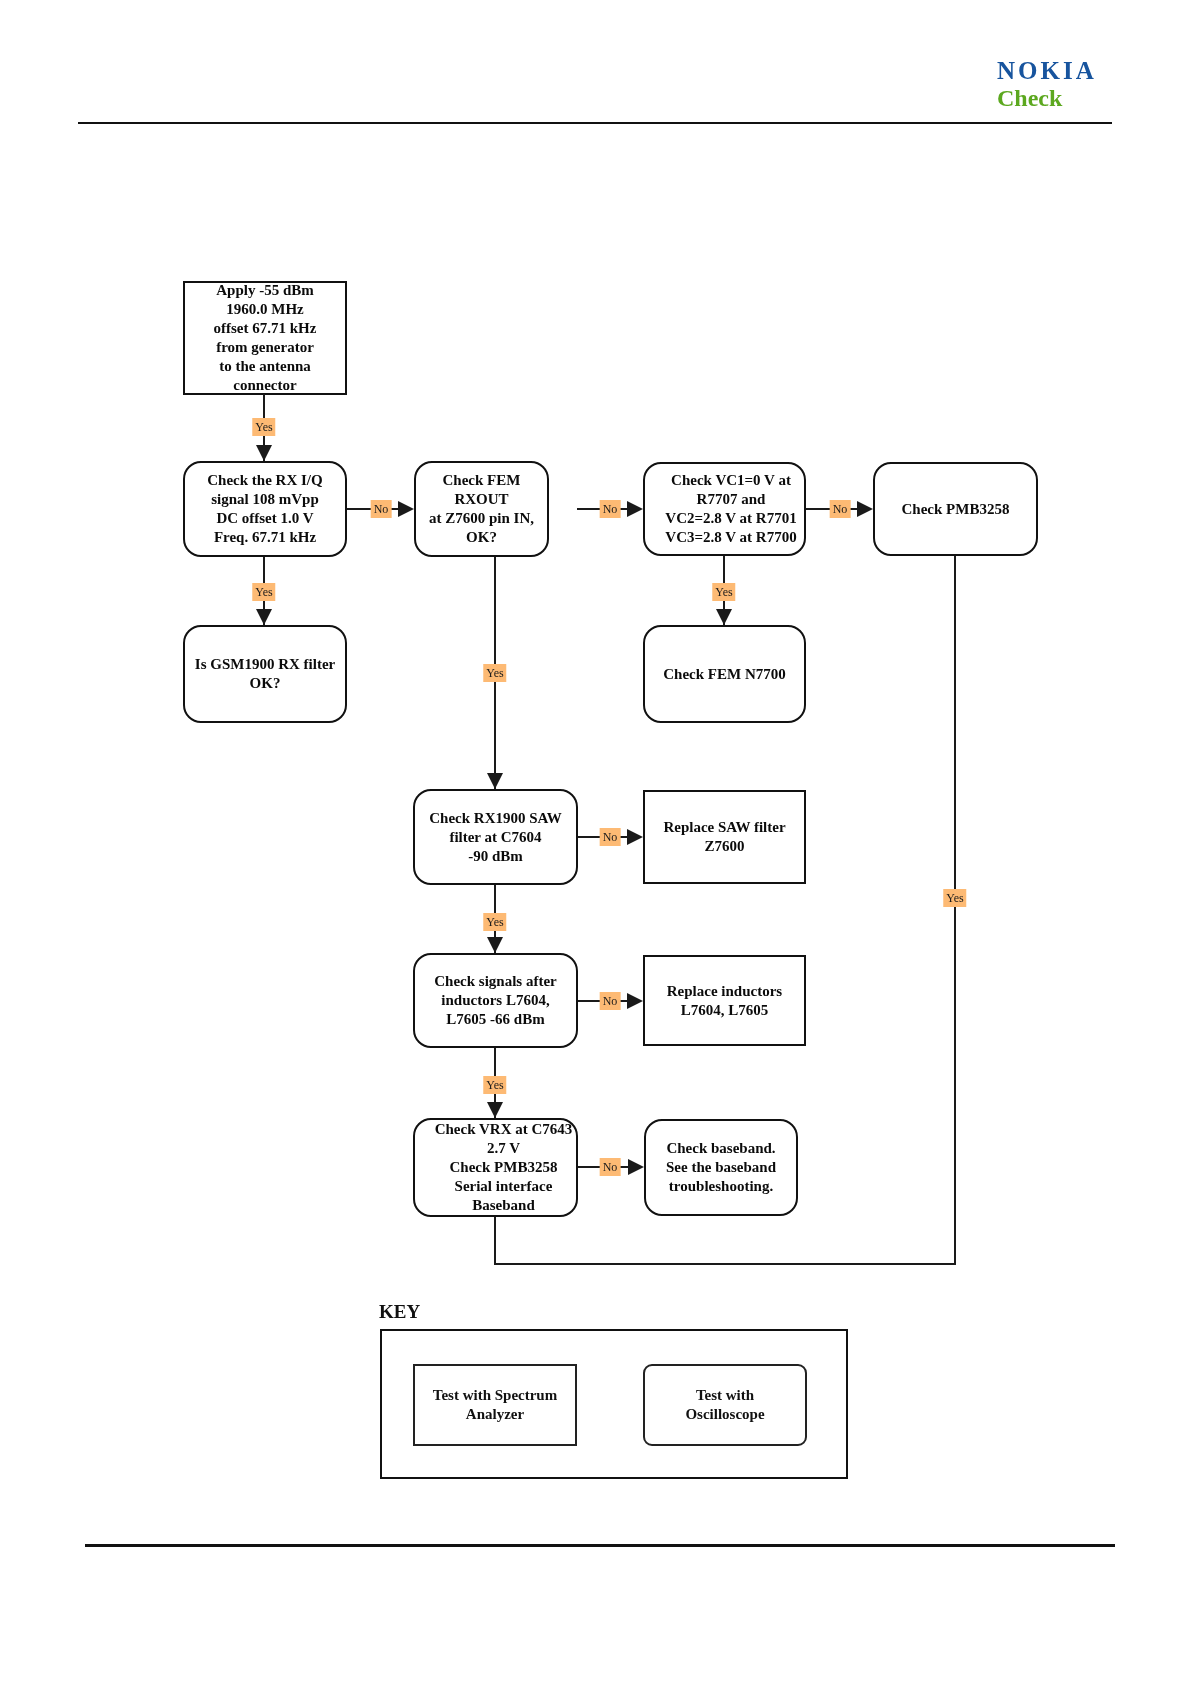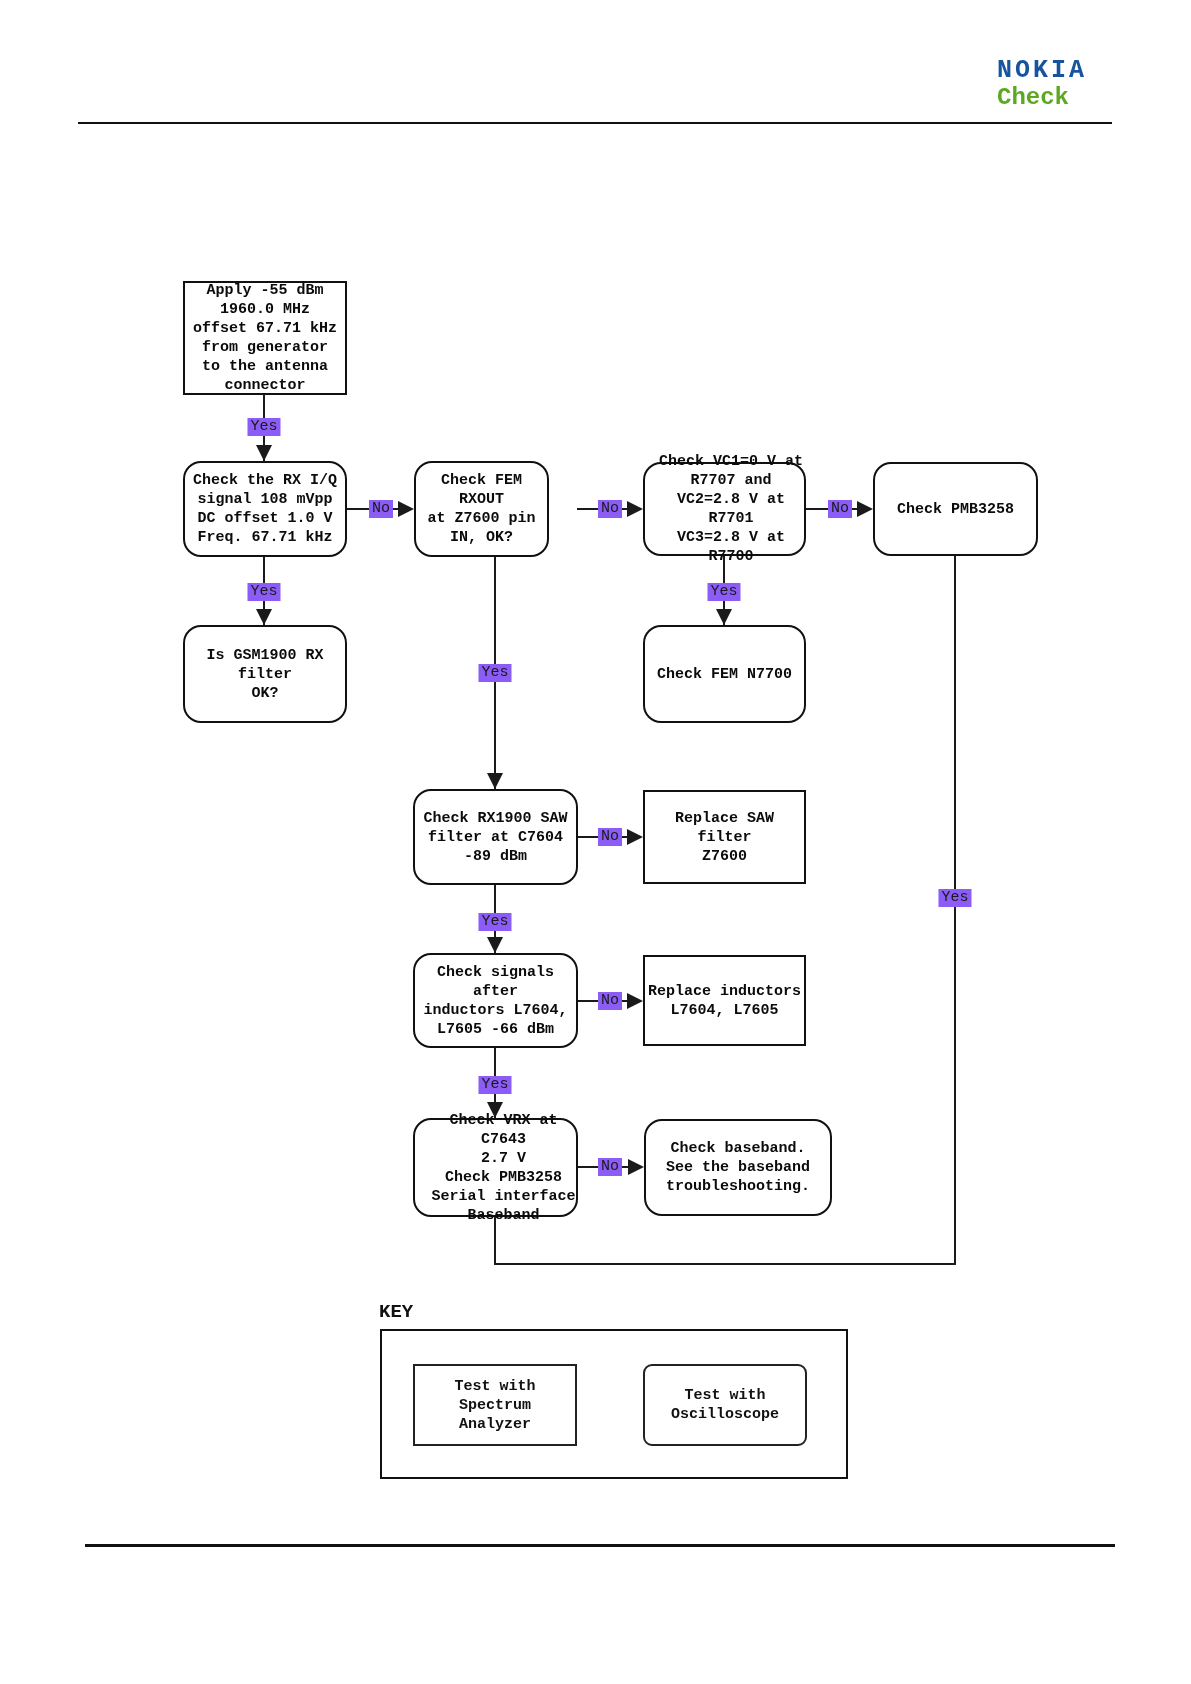--- a/index.html
+++ b/index.html
@@ -1,17 +1,17 @@
 <!DOCTYPE html>
 <html><head>
 <meta charset="utf-8">
 <style>
   html,body{margin:0;padding:0;background:#ffffff;}
   #page{position:relative;width:1191px;height:1684px;background:#ffffff;overflow:hidden;
-        font-family:Liberation Mono, monospace;color:#111;}
+        font-family:Liberation Serif, serif;color:#111;}
   
   .logo{position:absolute;left:997px;top:58px;line-height:1;}
   .nokia{font-weight:bold;font-size:25px;letter-spacing:3px;color:#17549E;}
   .care{font-weight:bold;font-size:24px;color:#5CA81F;margin-top:3px;}
   .rule-top{position:absolute;left:78px;top:122px;width:1034px;height:2px;background:#111;}
   .rule-bottom{position:absolute;left:85px;top:1544px;width:1030px;height:3px;background:#111;}
   
   .node{position:absolute;border:2px solid #111;background:#fff;box-sizing:border-box;
         display:flex;align-items:center;justify-content:center;text-align:center;}
   .node.rounded{border-radius:18px;}
@@ -19,22 +19,22 @@
   .node-text{white-space:pre-line;font-weight:bold;font-size:15px;line-height:19px;color:#0b0b0b;}
   
   .cline{position:absolute;background:#1a1a1a;}
   
   .arrow{position:absolute;width:0;height:0;}
   .arrow.down{border-left:8px solid transparent;border-right:8px solid transparent;
               border-top:16px solid #1a1a1a;}
   .arrow.right{border-top:8px solid transparent;border-bottom:8px solid transparent;
                border-left:16px solid #1a1a1a;}
   
-  .edge-label{position:absolute;transform:translate(-50%,-50%);background:#8b5cf6;
-              font-size:15px;color:#1a1a1a;padding:0 3px;line-height:18px;}
+  .edge-label{position:absolute;transform:translate(-50%,-50%);background:#fdba74;
+              font-size:12px;color:#1a1a1a;padding:0 3px;line-height:18px;}
   
   .key-title{position:absolute;left:379px;top:1301px;font-weight:bold;font-size:19px;color:#111;}
   .key-rect{position:absolute;left:380px;top:1329px;width:468px;height:150px;
             border:2px solid #111;box-sizing:border-box;background:#fff;}
   .key-item{position:absolute;border:2px solid #222;box-sizing:border-box;background:#fff;
             display:flex;align-items:center;justify-content:center;text-align:center;
             font-weight:bold;font-size:15px;line-height:19px;width:164px;height:82px;top:1364px;}
   .key-item.left{left:413px;}
   .key-item.right{left:643px;border-radius:9px;}
   .key-item .inner{width:130px;}
@@ -81,21 +81,21 @@
       <div class="node rounded" style="left: 183px; top: 625px; width: 164px; height: 98px;">
         <div class="node-text">Is GSM1900 RX filter
 OK?</div>
       </div>
       <div class="node rounded" style="left: 643px; top: 625px; width: 163px; height: 98px;">
         <div class="node-text">Check FEM N7700</div>
       </div>
       <div class="node rounded" style="left: 413px; top: 789px; width: 165px; height: 96px;">
         <div class="node-text">Check RX1900 SAW
 filter at C7604
--89 dBm</div>
+-90 dBm</div>
       </div>
       <div class="node square" style="left: 643px; top: 790px; width: 163px; height: 94px;">
         <div class="node-text">Replace SAW filter
 Z7600</div>
       </div>
       <div class="node rounded" style="left: 413px; top: 953px; width: 165px; height: 95px;">
         <div class="node-text">Check signals after
 inductors L7604,
 L7605  -66 dBm</div>
       </div>
@@ -103,21 +103,21 @@
         <div class="node-text">Replace  inductors
 L7604, L7605</div>
       </div>
       <div class="node rounded" style="left: 413px; top: 1118px; width: 165px; height: 99px; padding-left: 16px;">
         <div class="node-text">Check VRX at C7643
 2.7 V
 Check PMB3258
 Serial interface
 Baseband</div>
       </div>
-      <div class="node rounded" style="left: 644px; top: 1119px; width: 188px; height: 97px;">
+      <div class="node rounded" style="left: 644px; top: 1119px; width: 154px; height: 97px;">
         <div class="node-text">Check baseband.
 See the baseband
 troubleshooting.</div>
       </div>
       <div class="cline" style="left: 263px; top: 394px; width: 2px; height: 67px;"></div>
       <div class="cline" style="left: 263px; top: 557px; width: 2px; height: 68px;"></div>
       <div class="cline" style="left: 723px; top: 556px; width: 2px; height: 69px;"></div>
       <div class="cline" style="left: 494px; top: 557px; width: 2px; height: 232px;"></div>
       <div class="cline" style="left: 494px; top: 885px; width: 2px; height: 68px;"></div>
       <div class="cline" style="left: 494px; top: 1048px; width: 2px; height: 70px;"></div>

